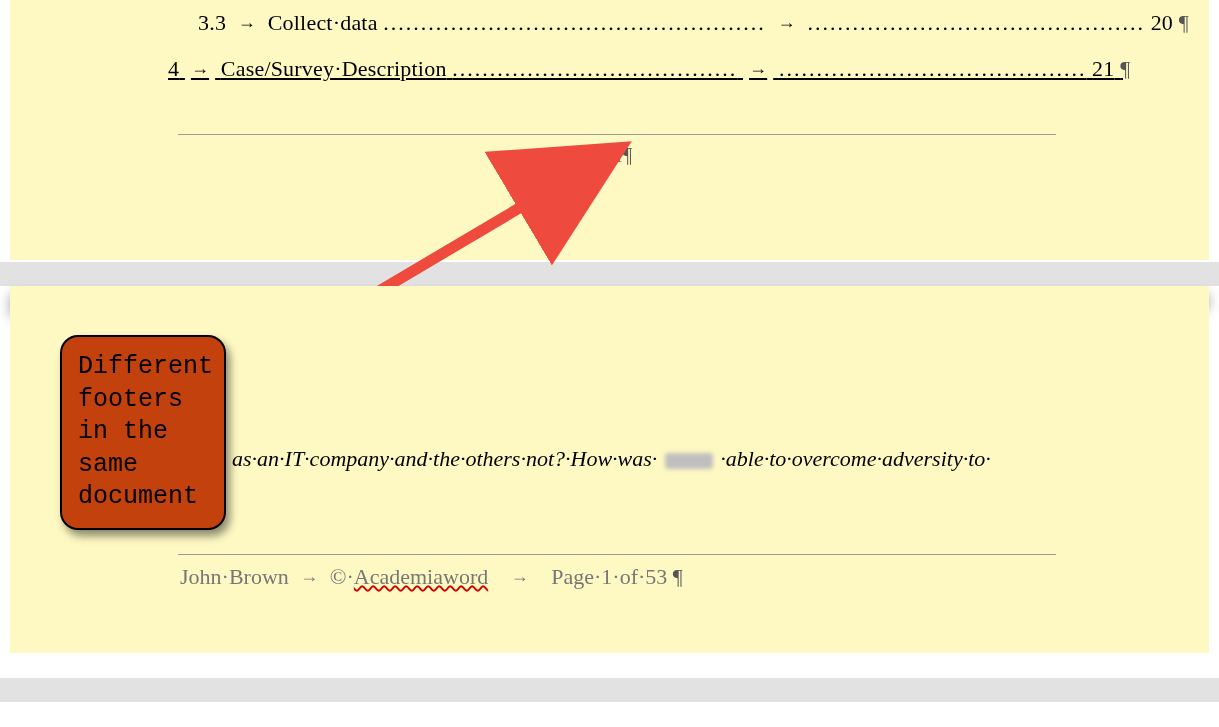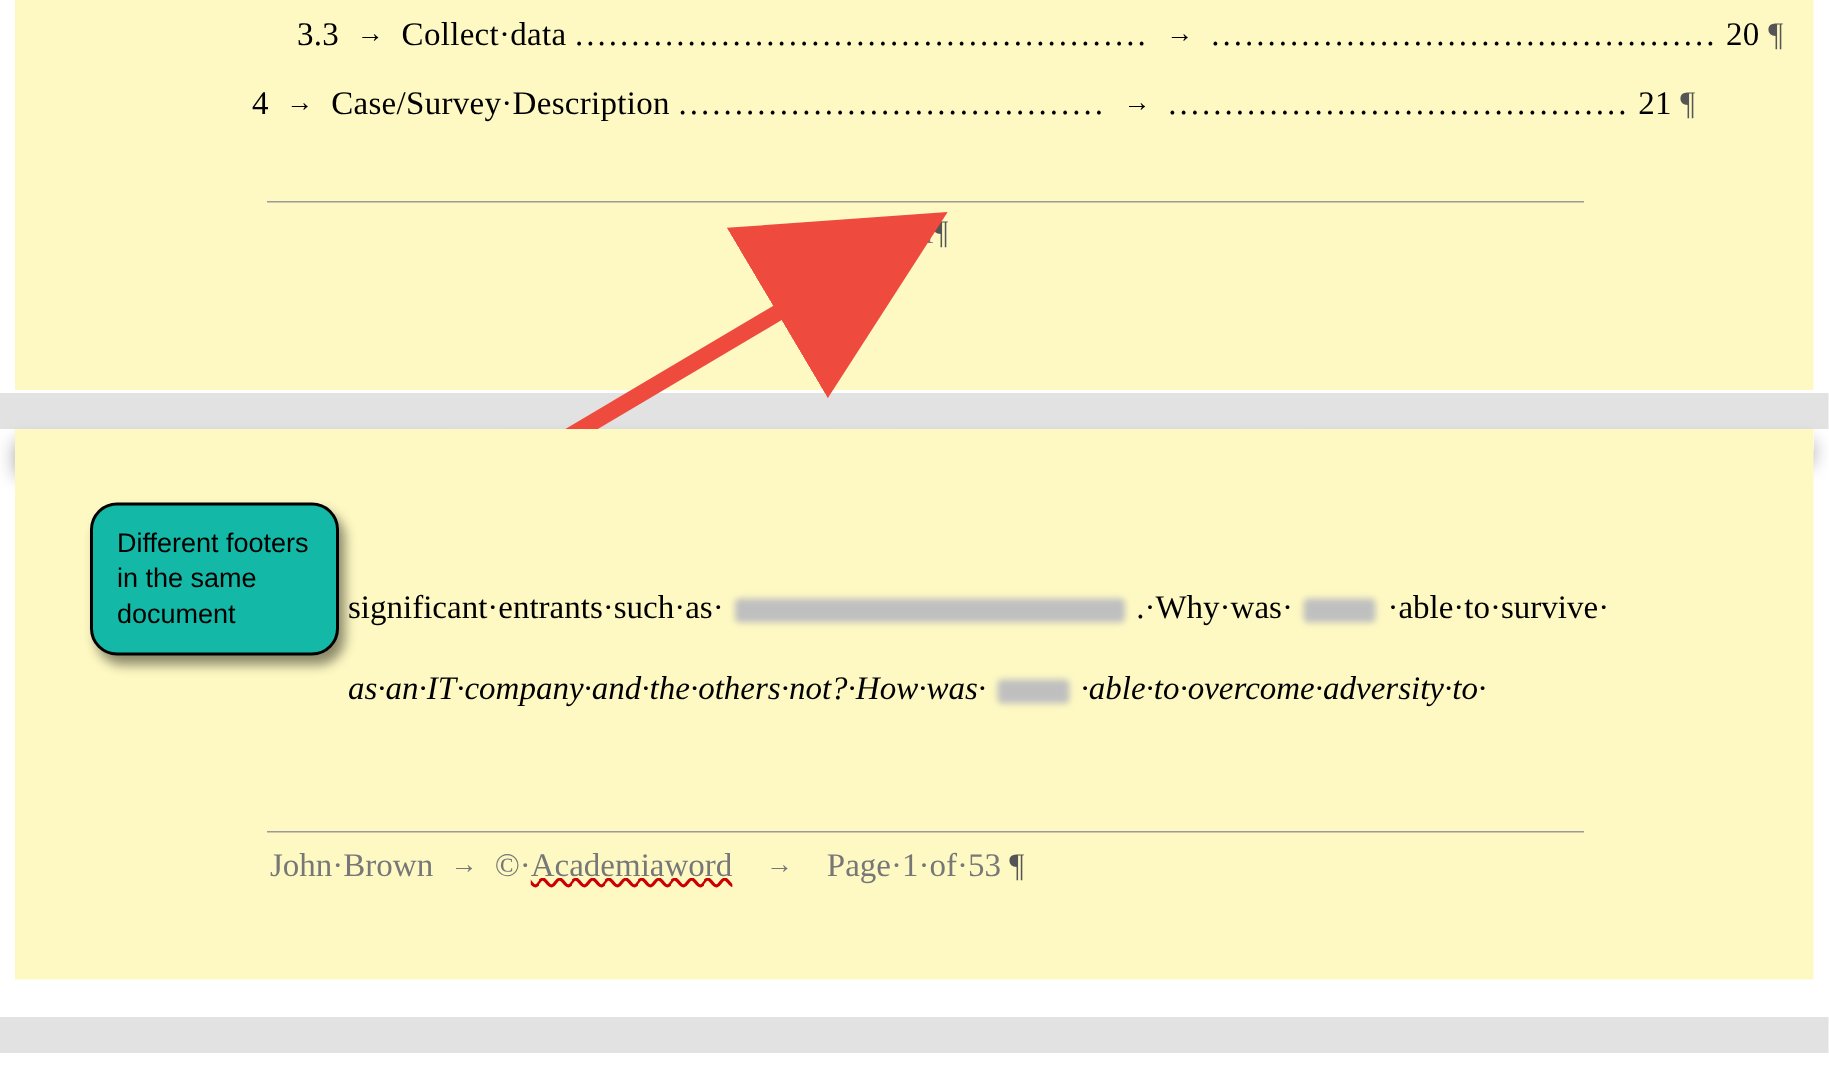--- a/index.html
+++ b/index.html
@@ -74,26 +74,26 @@
     background: #bfbfbf;
     height: 16px;
     vertical-align: middle;
     border-radius: 3px;
     filter: blur(2px);
     margin: 0 2px;
   }
 
   .callout {
     position: absolute;
-    background: #14b8a6;
+    background: #c2410c;
     border: 2.5px solid #000;
     border-radius: 18px;
     padding: 14px 16px;
-    font-family: Liberation Sans, sans-serif;
-    font-size: 18px;
+    font-family: Liberation Mono, monospace;
+    font-size: 25px;
     line-height: 1.3;
     color: #000;
     box-shadow: 4px 6px 8px rgba(0,0,0,0.45);
     width: 130px;
   }
 
   .squiggly {
     text-decoration: underline wavy #cc0000;
     text-decoration-thickness: 1.5px;
   }
@@ -115,21 +115,21 @@
     <span>3.3</span>
     <span class="arrow">→</span>
     <span>Collect·data</span>
     <span class="dots">...................................................</span>
     <span class="arrow">→</span>
     <span class="dots">.............................................</span>
     <span> <span>20</span></span>
     <span class="pilcrow">¶</span>
   </div>
 
-  <div class="toc-line" style="left:158px; top:56px;">
+  <div class="toc-line" style="left:158px; top:56px;text-decoration:underline;">
     <span>4</span>
     <span class="arrow">→</span>
     <span>Case/Survey·Description</span>
     <span class="dots">......................................</span>
     <span class="arrow">→</span>
     <span class="dots">.........................................</span>
     <span> <span>21</span></span>
     <span class="pilcrow">¶</span>
   </div>
 
@@ -168,27 +168,20 @@
            C 1130,280 1170,320 1209,300" fill="none" stroke="#ddd" stroke-width="1"></path>
 
   <path d="M195,368 L300,330 L215,405 Z" fill="#e6f700" stroke="#000" stroke-width="2.5" stroke-linejoin="round"></path>
 
   <line x1="305" y1="335" x2="575" y2="175" stroke="#ee4a3e" stroke-width="11" marker-end="url(#arrowhead)"></line>
   <line x1="310" y1="345" x2="575" y2="520" stroke="#ee4a3e" stroke-width="11" marker-end="url(#arrowhead)"></line>
 </svg>
 
 <div class="page-area" style="top:286px; height:367px;">
 
-  <div class="body-text" style="left:222px; top:106px;">
-    <span>significant·entrants·such·as·</span>
-    <span class="blur-span" style="width:260px;"></span>
-    <span>.·Why·was·</span>
-    <span class="blur-span" style="width:48px;"></span>
-    <span>·able·to·survive·</span>
-  </div>
 
   <div class="body-text" style="left:222px; top:160px;font-style:italic;">
     <span>as·an·IT·company·and·the·others·not?·How·was·</span>
     <span class="blur-span" style="width:48px;"></span>
     <span>·able·to·overcome·adversity·to·</span>
   </div>
 
   <div class="footer-rule" style="left:168px; width:878px; top:268px;"></div>
 
   <div class="footer-text" style="left:170px; top:278px;">

